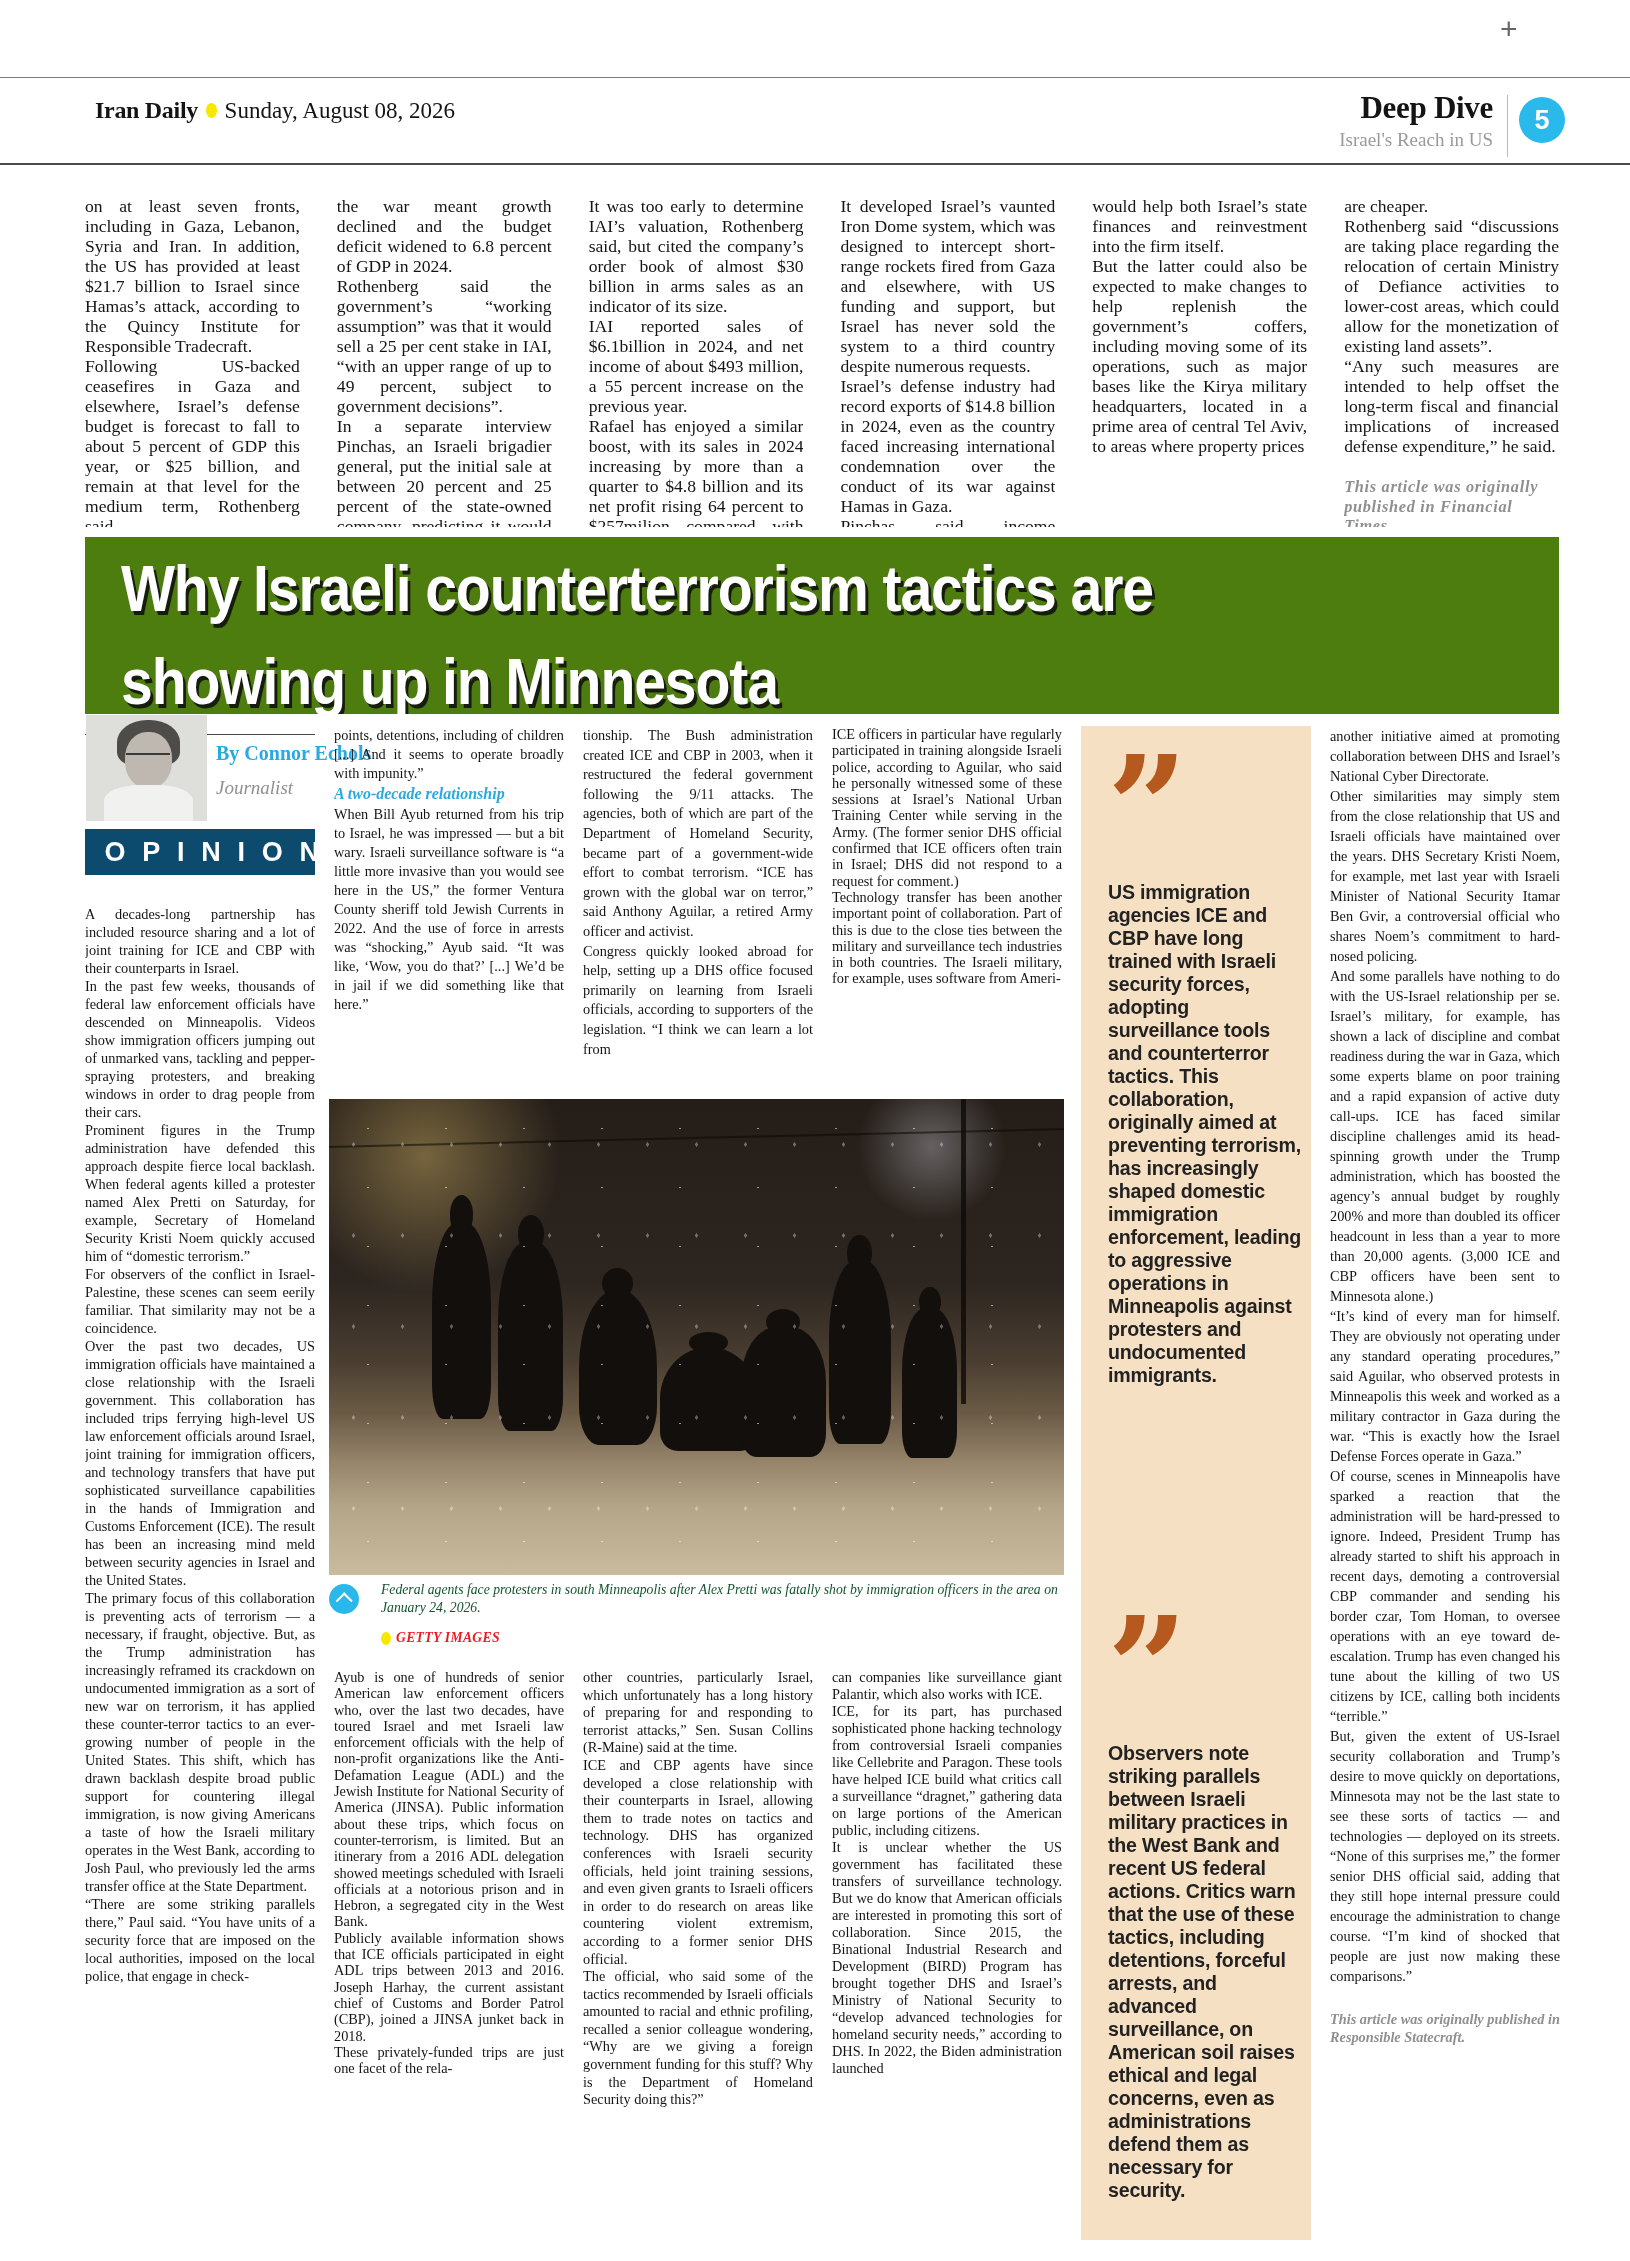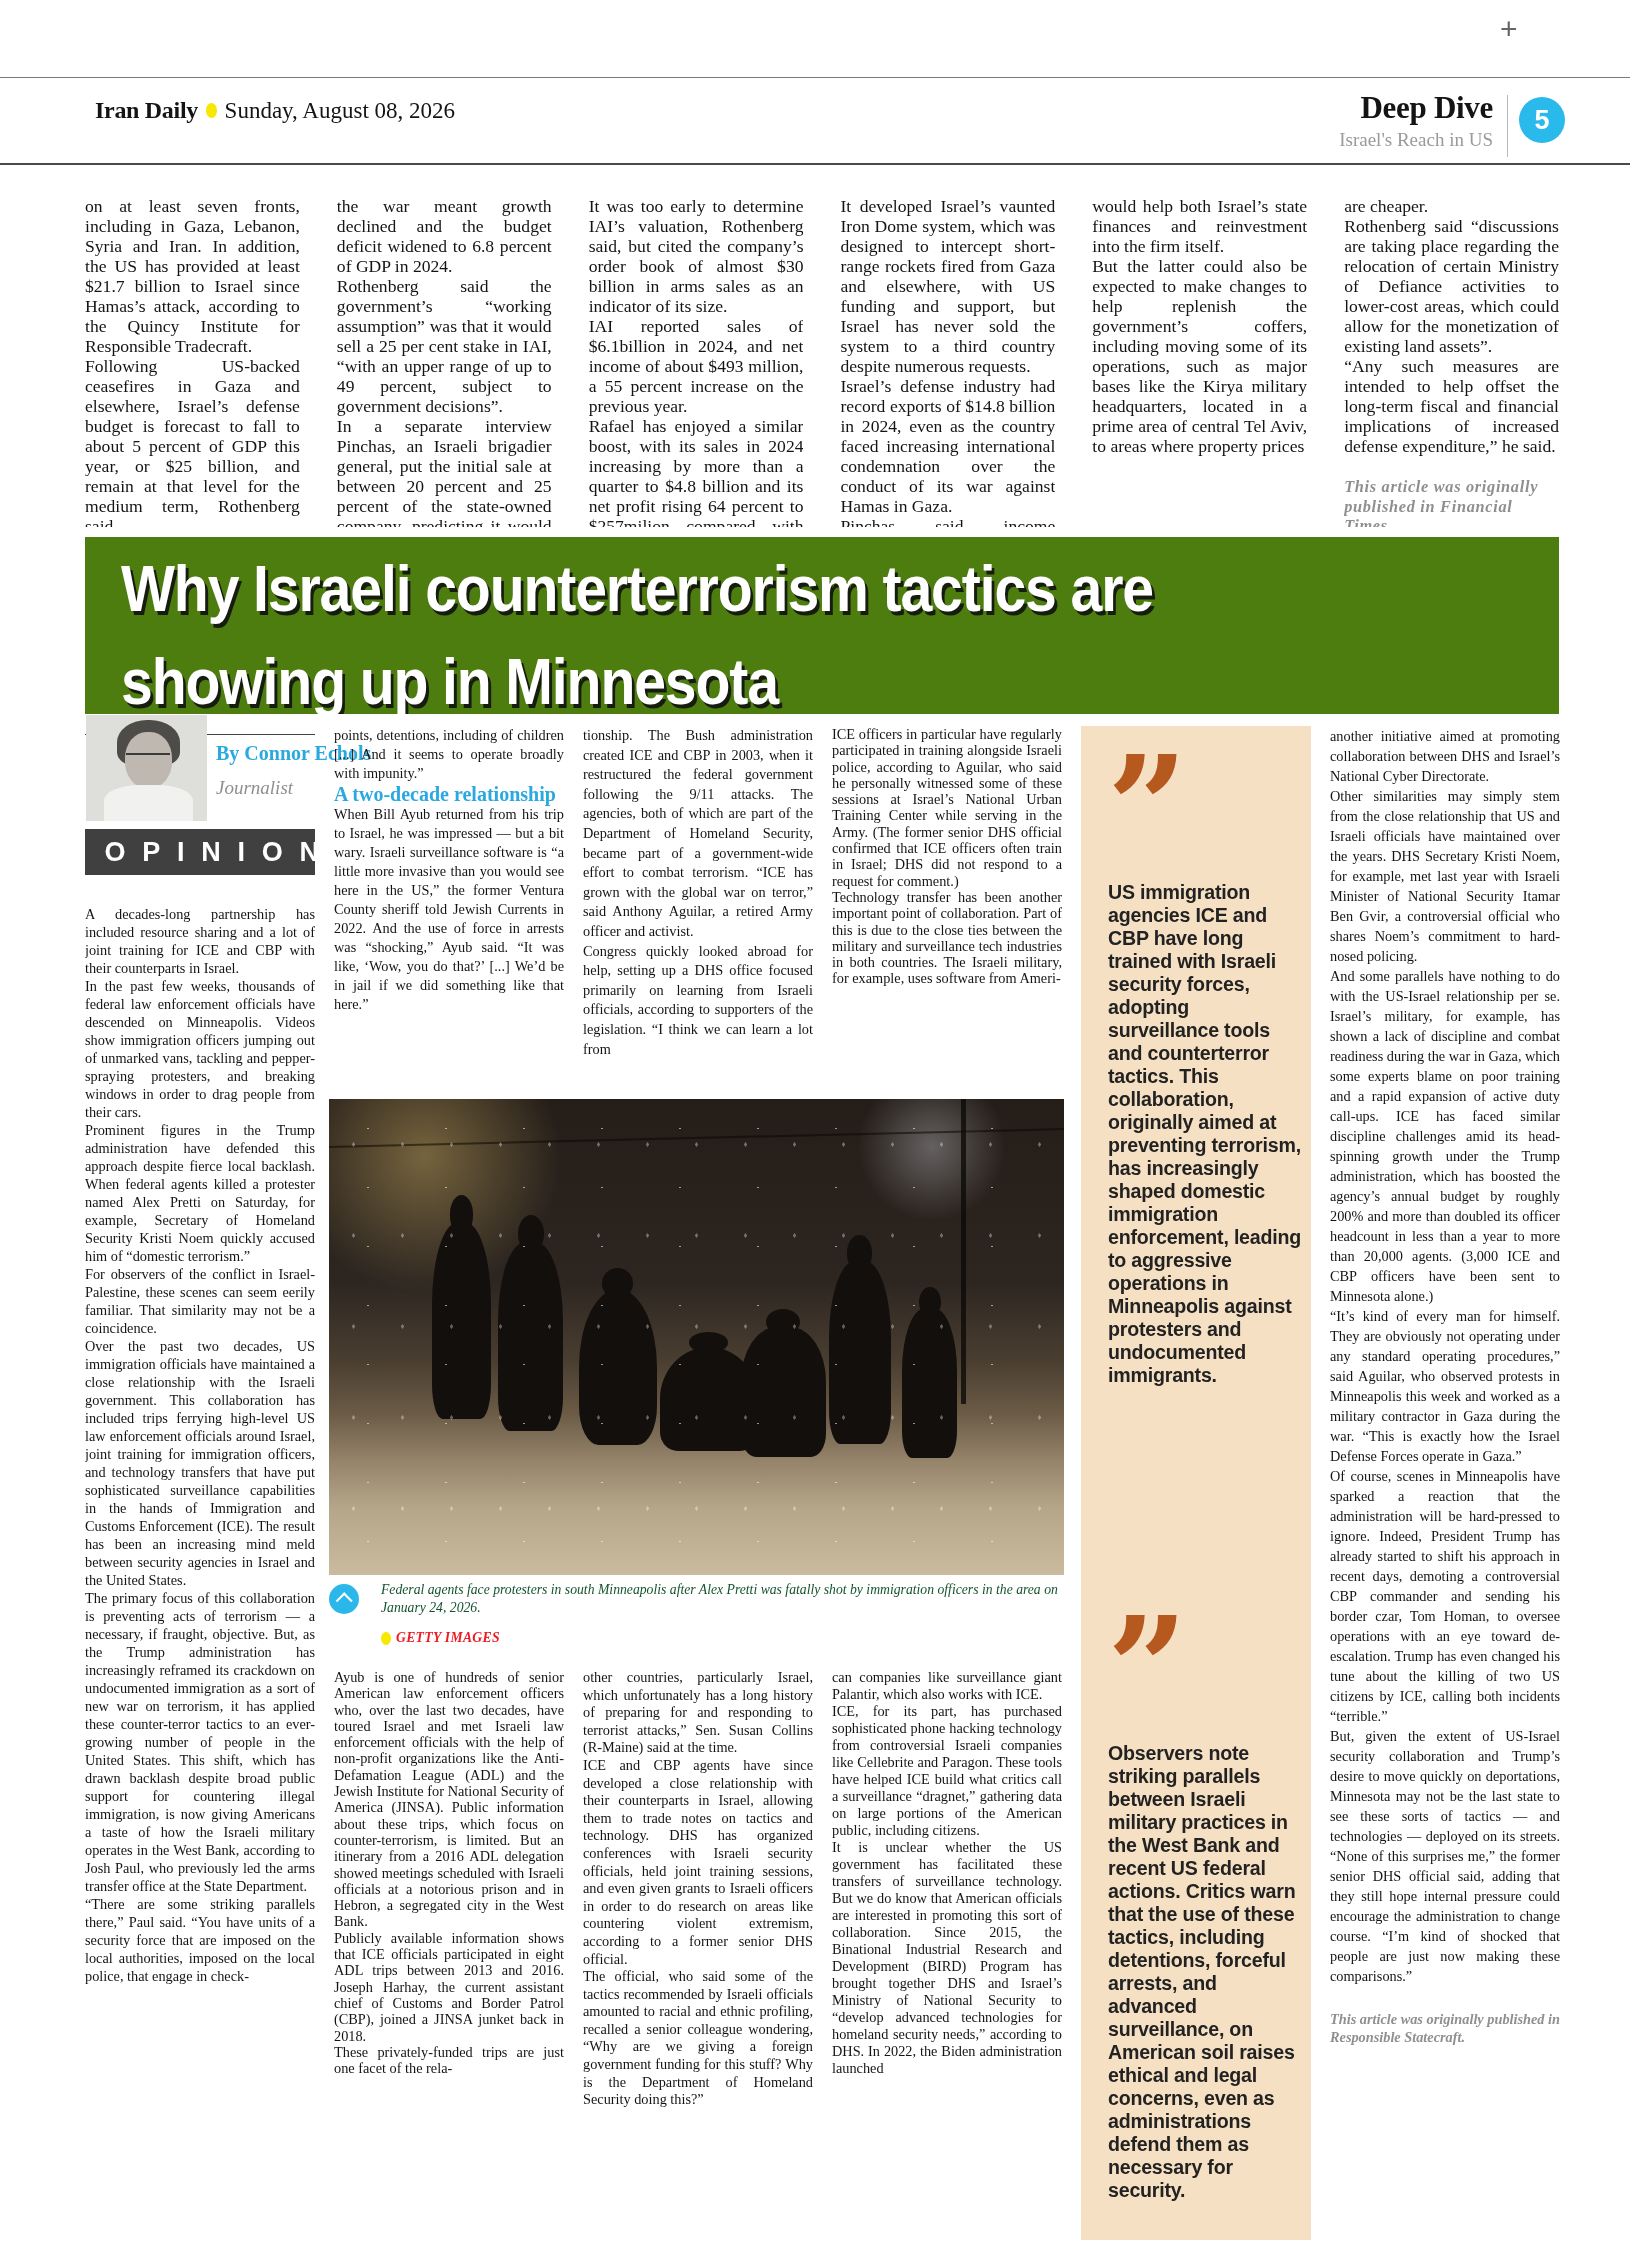--- a/index.html
+++ b/index.html
@@ -42,38 +42,38 @@
   
   .byline-rule{position:absolute;left:85px;top:734px;width:230px;height:1.3px;background:#444;}
   .portrait{position:absolute;left:86px;top:715px;width:121px;height:106px;background:#dededb;overflow:hidden;}
   .portrait .hair{position:absolute;left:31px;top:5.2px;width:63px;height:46px;border-radius:48% 48% 30% 30%;background:#4e4c49;}
   .portrait .face{position:absolute;left:39px;top:17px;width:47px;height:56px;border-radius:46%;background:#bfb8b0;}
   .portrait .glasses{position:absolute;left:40px;top:38px;width:44px;height:10.4px;
       border-top:2.6px solid #3a3a3a;}
   .portrait .shirt{position:absolute;left:18px;top:70px;width:89px;height:39px;border-radius:40% 40% 0 0;background:#f1f1ef;}
   .byline-name{position:absolute;left:216px;top:742px;font-size:20px;font-weight:700;color:#2aa9e1;}
   .byline-role{position:absolute;left:216px;top:777px;font-size:19px;font-style:italic;color:#8f8f8f;}
-  .opinion-bar{position:absolute;left:85px;top:829px;width:230px;height:46px;background:#404040;
+  .opinion-bar{position:absolute;left:85px;top:829px;width:230px;height:46px;background:#0c4a6e;
                display:flex;align-items:center;}
   .opinion-bar span{font-family:"Liberation Sans",sans-serif;color:#fff;font-weight:700;
                font-size:27px;letter-spacing:0.62em;margin-left:19.6px;white-space:nowrap;}
 
   
   .ocol{position:absolute;width:230px;overflow:hidden;font-size:14.3px;}
   .ocol p{margin:0;text-align:justify;}
   .col1{left:85px;top:885px;height:1355px;line-height:18px;margin-top:20px;}
   .col2top{left:334px;top:726px;height:368px;line-height:19px;}
   .col3top{left:583px;top:726px;height:368px;line-height:19.6px;}
   .col4top{left:832px;top:726px;height:368px;line-height:16.3px;}
   .col2bot{left:334px;top:1669px;height:571px;line-height:16.3px;}
   .col3bot{left:583px;top:1669px;height:571px;line-height:17.6px;}
   .col4bot{left:832px;top:1669px;height:571px;line-height:17px;}
   .col6{left:1330px;top:726px;height:1514px;line-height:20px;}
-  .subhead{color:#2aa9e1;font-weight:700;font-size:20px;line-height:22px;margin:6.5px 0 3.9px 0;
-           text-align:left !important;}
+  .subhead{color:#2aa9e1;font-weight:700;font-size:16px;line-height:22px;margin:6.5px 0 3.9px 0;
+           text-align:left !important;font-style:italic;}
   .source-note2{margin-top:23.5px !important;color:#8f8f8f;font-style:italic;font-weight:700;
            font-size:14.3px;line-height:18px;text-align:left !important;}
 
   
   .photo{position:absolute;left:329px;top:1099px;width:735px;height:476px;overflow:hidden;
      background:
        radial-gradient(circle at 13% 12%, rgba(214,183,105,0.45), rgba(214,183,105,0) 18%),
        radial-gradient(circle at 82% 10%, rgba(220,220,230,0.35), rgba(220,220,230,0) 10%),
        linear-gradient(180deg,#241d18 0%,#2c2520 38%,#4a3e31 55%,#6b5b46 66%,#95836a 76%,#b5a689 86%,#cabb9e 100%);}
   .fig{position:absolute;background:#120f0c;border-radius:42% 42% 18% 18%;}

